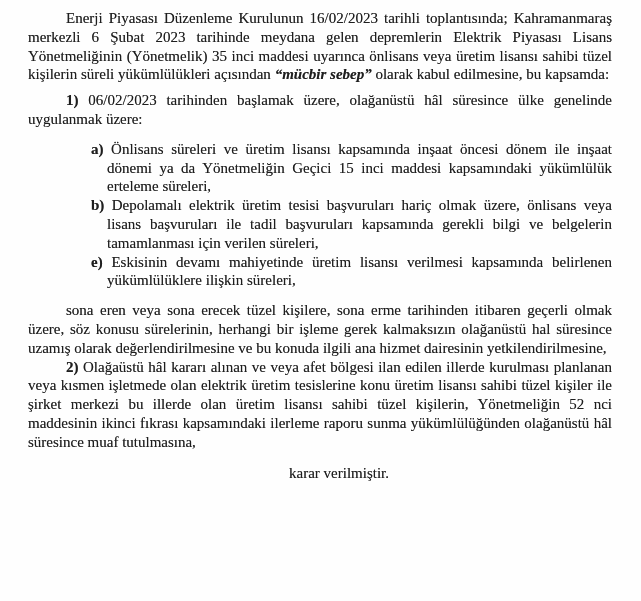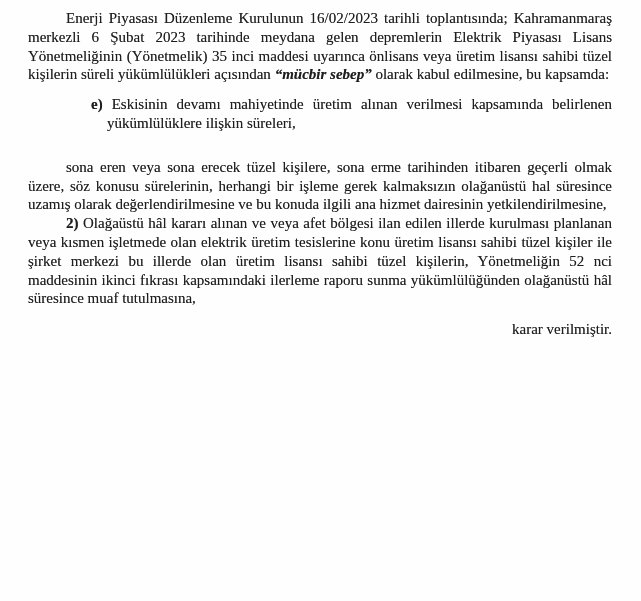--- a/index.html
+++ b/index.html
@@ -38,40 +38,46 @@
   }
   .sub-list {
     margin-top: 11px;
   }
   .list-item {
     margin-left: 63px;
     padding-left: 16px;
     text-indent: -16px;
     text-align: justify;
   }
-  .continuation { margin-top: 25px; }
+  .continuation { margin-top: 11px; }
   .clause-2 { margin-top: 0; }
   .closing {
     margin-top: 12px;
-    text-align: right;
+    text-align: center;
   }
 </style>
 </head>
 <body>
 
 <div class="page">
 
   <p class="para indent"><span>Enerji Piyasası Düzenleme Kurulunun 16/02/2023 tarihli toplantısında; Kahramanmaraş merkezli 6 Şubat 2023 tarihinde meydana gelen depremlerin Elektrik Piyasası Lisans Yönetmeliğinin (Yönetmelik) 35 inci maddesi uyarınca önlisans veya üretim lisansı sahibi tüzel kişilerin süreli yükümlülükleri açısından</span>
     <span class="emph">“mücbir sebep”</span>
     <span>olarak kabul edilmesine, bu kapsamda:</span></p>
 
+  <p class="para indent clause-1"><span class="marker">1)</span>
+    <span>06/02/2023 tarihinden başlamak üzere, olağanüstü hâl süresince ülke genelinde uygulanmak üzere:</span></p>
 
   <div class="sub-list">
+    <p class="para list-item"><span class="marker">a)</span>
+      <span>Önlisans süreleri ve üretim lisansı kapsamında inşaat öncesi dönem ile inşaat dönemi ya da Yönetmeliğin Geçici 15 inci maddesi kapsamındaki yükümlülük erteleme süreleri,</span></p>
+    <p class="para list-item"><span class="marker">b)</span>
+      <span>Depolamalı elektrik üretim tesisi başvuruları hariç olmak üzere, önlisans veya lisans başvuruları ile tadil başvuruları kapsamında gerekli bilgi ve belgelerin tamamlanması için verilen süreleri,</span></p>
     <p class="para list-item"><span class="marker">e)</span>
-      <span>Eskisinin devamı mahiyetinde üretim alınan verilmesi kapsamında belirlenen yükümlülüklere ilişkin süreleri,</span></p>
+      <span>Eskisinin devamı mahiyetinde üretim lisansı verilmesi kapsamında belirlenen yükümlülüklere ilişkin süreleri,</span></p>
   </div>
 
   <p class="para indent continuation">sona eren veya sona erecek tüzel kişilere, sona erme tarihinden itibaren geçerli olmak üzere, söz konusu sürelerinin, herhangi bir işleme gerek kalmaksızın olağanüstü hal süresince uzamış olarak değerlendirilmesine ve bu konuda ilgili ana hizmet dairesinin yetkilendirilmesine,</p>
 
   <p class="para indent clause-2"><span class="marker">2)</span>
     <span>Olağaüstü hâl kararı alınan ve veya afet bölgesi ilan edilen illerde kurulması planlanan veya kısmen işletmede olan elektrik üretim tesislerine konu üretim lisansı sahibi tüzel kişiler ile şirket merkezi bu illerde olan üretim lisansı sahibi tüzel kişilerin, Yönetmeliğin 52 nci maddesinin ikinci fıkrası kapsamındaki ilerleme raporu sunma yükümlülüğünden olağanüstü hâl süresince muaf tutulmasına,</span></p>
 
   <p class="para indent closing">karar verilmiştir.</p>
 
 </div>

